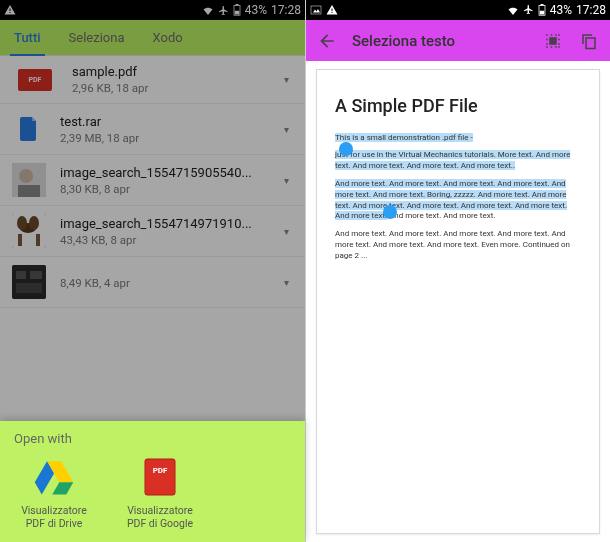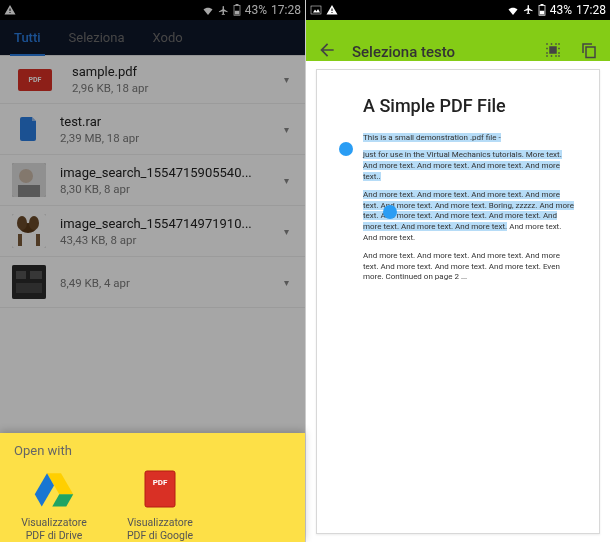--- a/index.html
+++ b/index.html
@@ -23,21 +23,21 @@
   }
   .status .sl, .status .sr { display: flex; align-items: center; gap: 4px; }
   .status svg { display: block; }
 
   
   .left-overlay {
     position: absolute; inset: 0; background: rgba(0,0,0,0.35);
     pointer-events: none;
   }
   .tabbar {
-    height: 36px; display: flex; align-items: center; background: #0f172a;
+    height: 36px; display: flex; align-items: center; background: #bef264;
     border-bottom: 1px solid #e4e4e4;
     font-size: 13px; color: #6d6d6d;
   }
   .tab { padding: 0 14px; height: 36px; display: flex; align-items: center; position: relative; cursor: pointer; }
   .tab.active { color: #2a7de1; font-weight: 500; }
   .tab.active::after { content:""; position: absolute; left: 10px; right: 10px; bottom: 0; height: 2px; background: #2a7de1; }
 
   .filelist { flex: 1; background: #fff; overflow: hidden; }
   .row { display: flex; align-items: center; padding: 8px 10px 8px 12px; border-bottom: 1px solid #eee; }
   .thumb { width: 34px; height: 34px; flex: 0 0 34px; display:flex; align-items:center; justify-content:center; margin-right: 14px; border-radius: 2px; }
@@ -47,41 +47,41 @@
   .chev { color: #888; font-size: 10px; padding: 6px; }
 
   .thumb.pdf { background: #d93025; color: #fff; font-size: 7px; font-weight: bold; width: 22px; height: 22px; margin-left: 6px; margin-right: 20px; display:flex; align-items:center; justify-content:center; }
   .thumb.rar { color: #2a7de1; }
   .thumb.img { background: #888; overflow:hidden; }
   .thumb.html svg { display:block; }
 
   
   .sheet {
     position: absolute; left: 0; right: 0; bottom: 0;
-    background: #fde047; padding: 10px 14px 0;
+    background: #bef264; padding: 10px 14px 12px;
     box-shadow: 0 -2px 8px rgba(0,0,0,0.2);
     z-index: 2;
   }
   .sheet-title { font-size: 13px; color: #666; margin-bottom: 10px; }
   .apps { display: flex; gap: 26px; }
   .app { display:flex; flex-direction:column; align-items:center; width: 80px; cursor:pointer; }
   .app .icon { width: 42px; height: 42px; margin-bottom: 6px; position:relative; }
   .app .lab { font-size: 10.5px; color: #555; text-align: center; line-height: 1.25; }
 
   
   .r-toolbar {
-    height: 42px; background: #84cc16; display:flex; align-items:flex-end;
+    height: 42px; background: #d946ef; display:flex; align-items:center;
     gap: 14px; padding: 0 10px; font-size: 15px; color: #333;
   }
   .r-toolbar .title { flex: 1; font-weight: 500; }
   .ticon { width: 22px; height: 22px; display:flex; align-items:center; justify-content:center; cursor:pointer; }
 
   .pdfpage {
     margin: 8px 10px; background: #fff; height: 470px;
-    border: 1px solid #d8d8d8; padding: 24px 22px 10px 46px;
+    border: 1px solid #d8d8d8; padding: 24px 22px 10px 18px;
     font-size: 9px; color: #333; line-height: 1.35;
     box-shadow: 0 1px 2px rgba(0,0,0,0.08);
     position: relative;
   }
   .pdfpage h1 { font-size: 18px; font-weight: 500; color: #222; margin-bottom: 14px; }
   .hl { background: #b6dcf7; }
   .para { font-size: 8px; margin-bottom: 7px; }
   .sel-handle { position:absolute; width:14px; height:14px; border-radius:50%; background:#2a9df4; }
 </style>
 </head>

